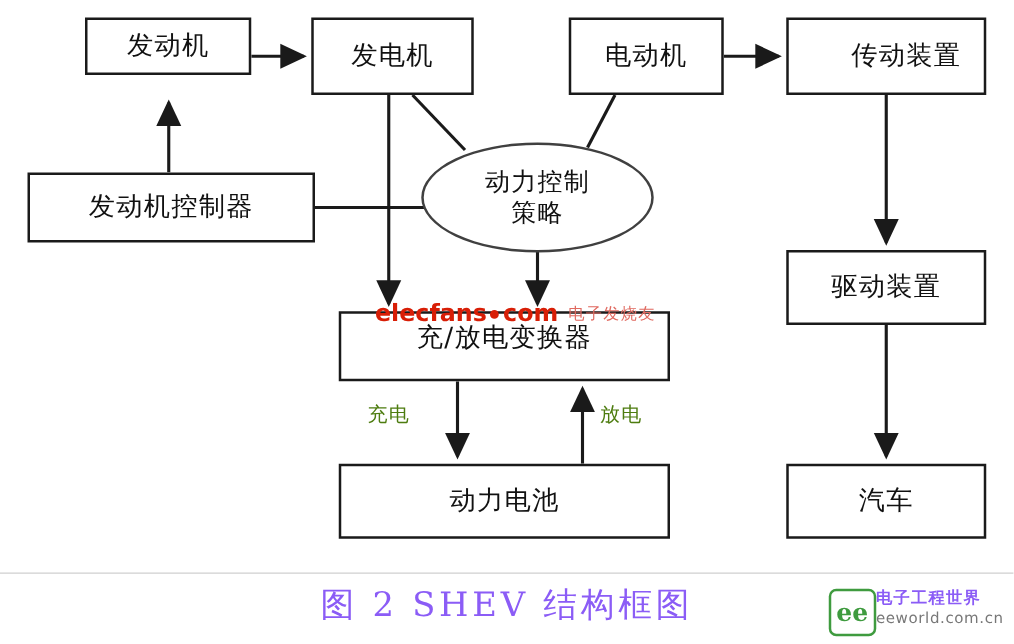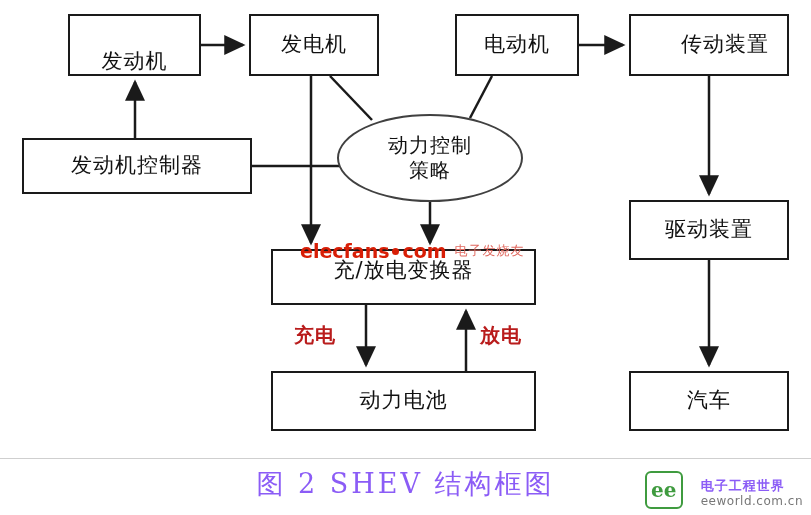--- a/index.html
+++ b/index.html
@@ -44,26 +44,25 @@
     justify-content: center;
     text-align: center;
     color: #111111;
     font-size: 20px;
     line-height: 1.25;
     letter-spacing: 1px;
     z-index: 4;
   }
   .edge-label {
     position: absolute;
-    font-size: 20px;
-    color: #b91c1c;
+    font-size: 16px;
+    color: #4d7c0f;
     letter-spacing: 1px;
     z-index: 5;
     white-space: nowrap;
-    font-weight: bold;
   }
   #arrows {
     position: absolute;
     left: 0;
     top: 0;
     width: 811px;
     height: 515px;
     z-index: 2;
   }
   .caption {
@@ -106,22 +105,22 @@
     font-weight: normal;
     color: #e06a60;
     letter-spacing: 1px;
   }
   .wm-corner {
     position: absolute;
     right: 8px;
     bottom: 6px;
     z-index: 7;
     display: flex;
-    align-items: flex-end;
-    gap: 18px;
+    align-items: flex-start;
+    gap: 0;
   }
   .wm-corner .logo {
     width: 34px;
     height: 34px;
     border: 2px solid #3f9b3f;
     border-radius: 6px;
     color: #3f9b3f;
     font-size: 20px;
     font-weight: bold;
     display: flex;
@@ -187,21 +186,21 @@
       <line x1="366" y1="305" x2="366" y2="365" marker-end="url(#ah)"></line>
 
       <line x1="466" y1="371" x2="466" y2="311" marker-end="url(#ah)"></line>
 
       <line x1="709" y1="76" x2="709" y2="194" marker-end="url(#ah)"></line>
 
       <line x1="709" y1="260" x2="709" y2="365" marker-end="url(#ah)"></line>
     </g>
   </svg>
 
-  <div class="node" style="left:68px;  top:14px;  width:133px; height:62px;align-items:flex-end;">
+  <div class="node" style="left:68px;  top:14px;  width:133px; height:46px;">
       <span>发动机</span>
     </div>
   <div class="node" style="left:249px; top:14px;  width:130px; height:62px;">
       <span>发电机</span>
     </div>
   <div class="node" style="left:455px; top:14px;  width:124px; height:62px;">
       <span>电动机</span>
     </div>
   <div class="node" style="left:629px; top:14px;  width:160px; height:62px;padding-left:32px;">
       <span>传动装置</span>

